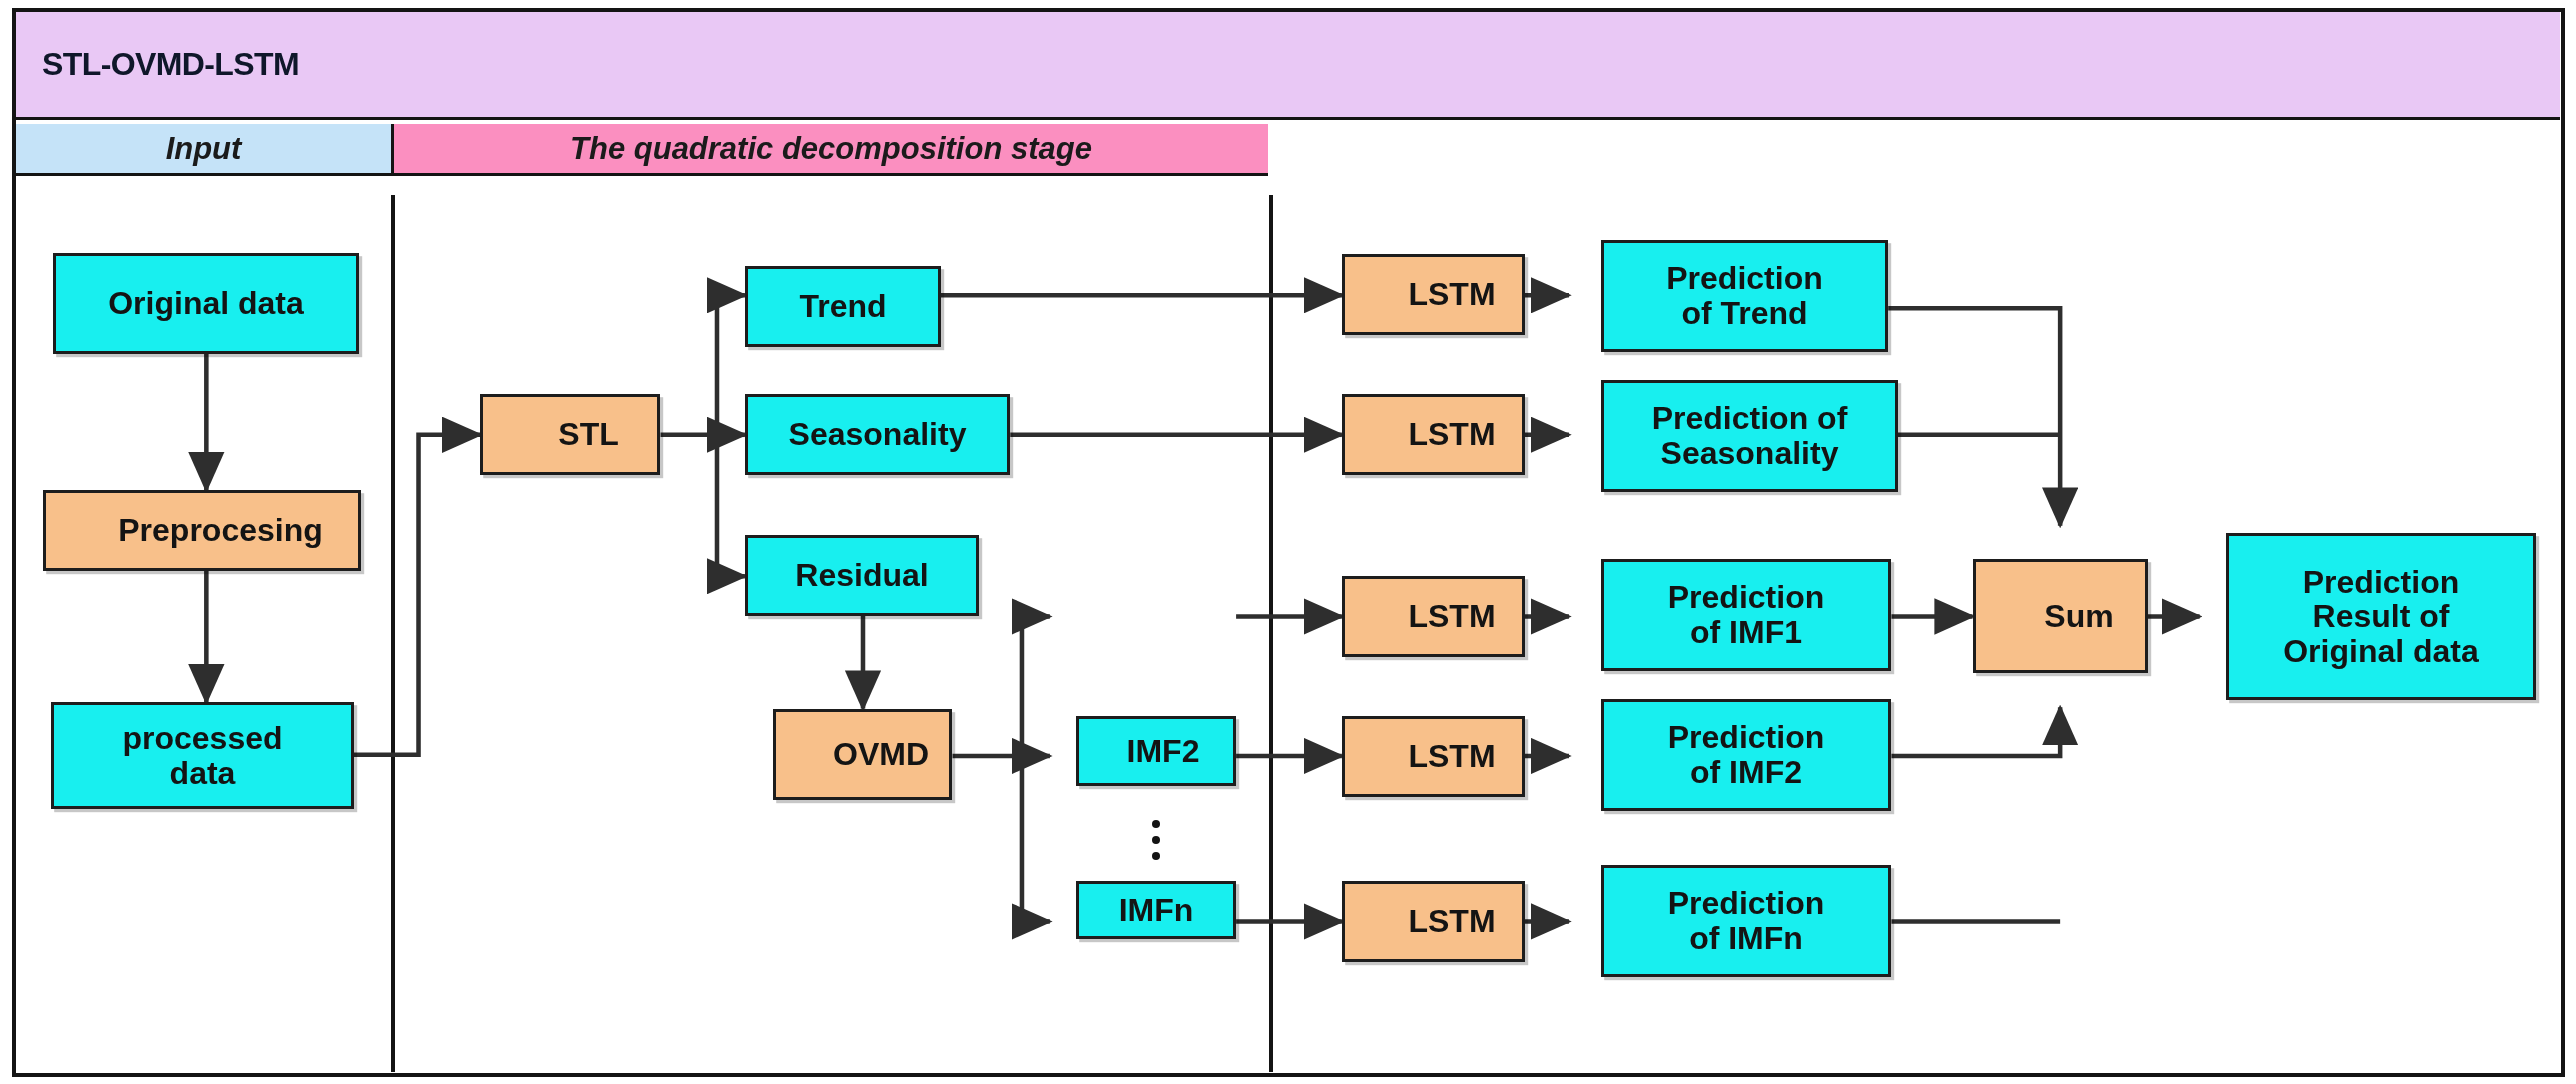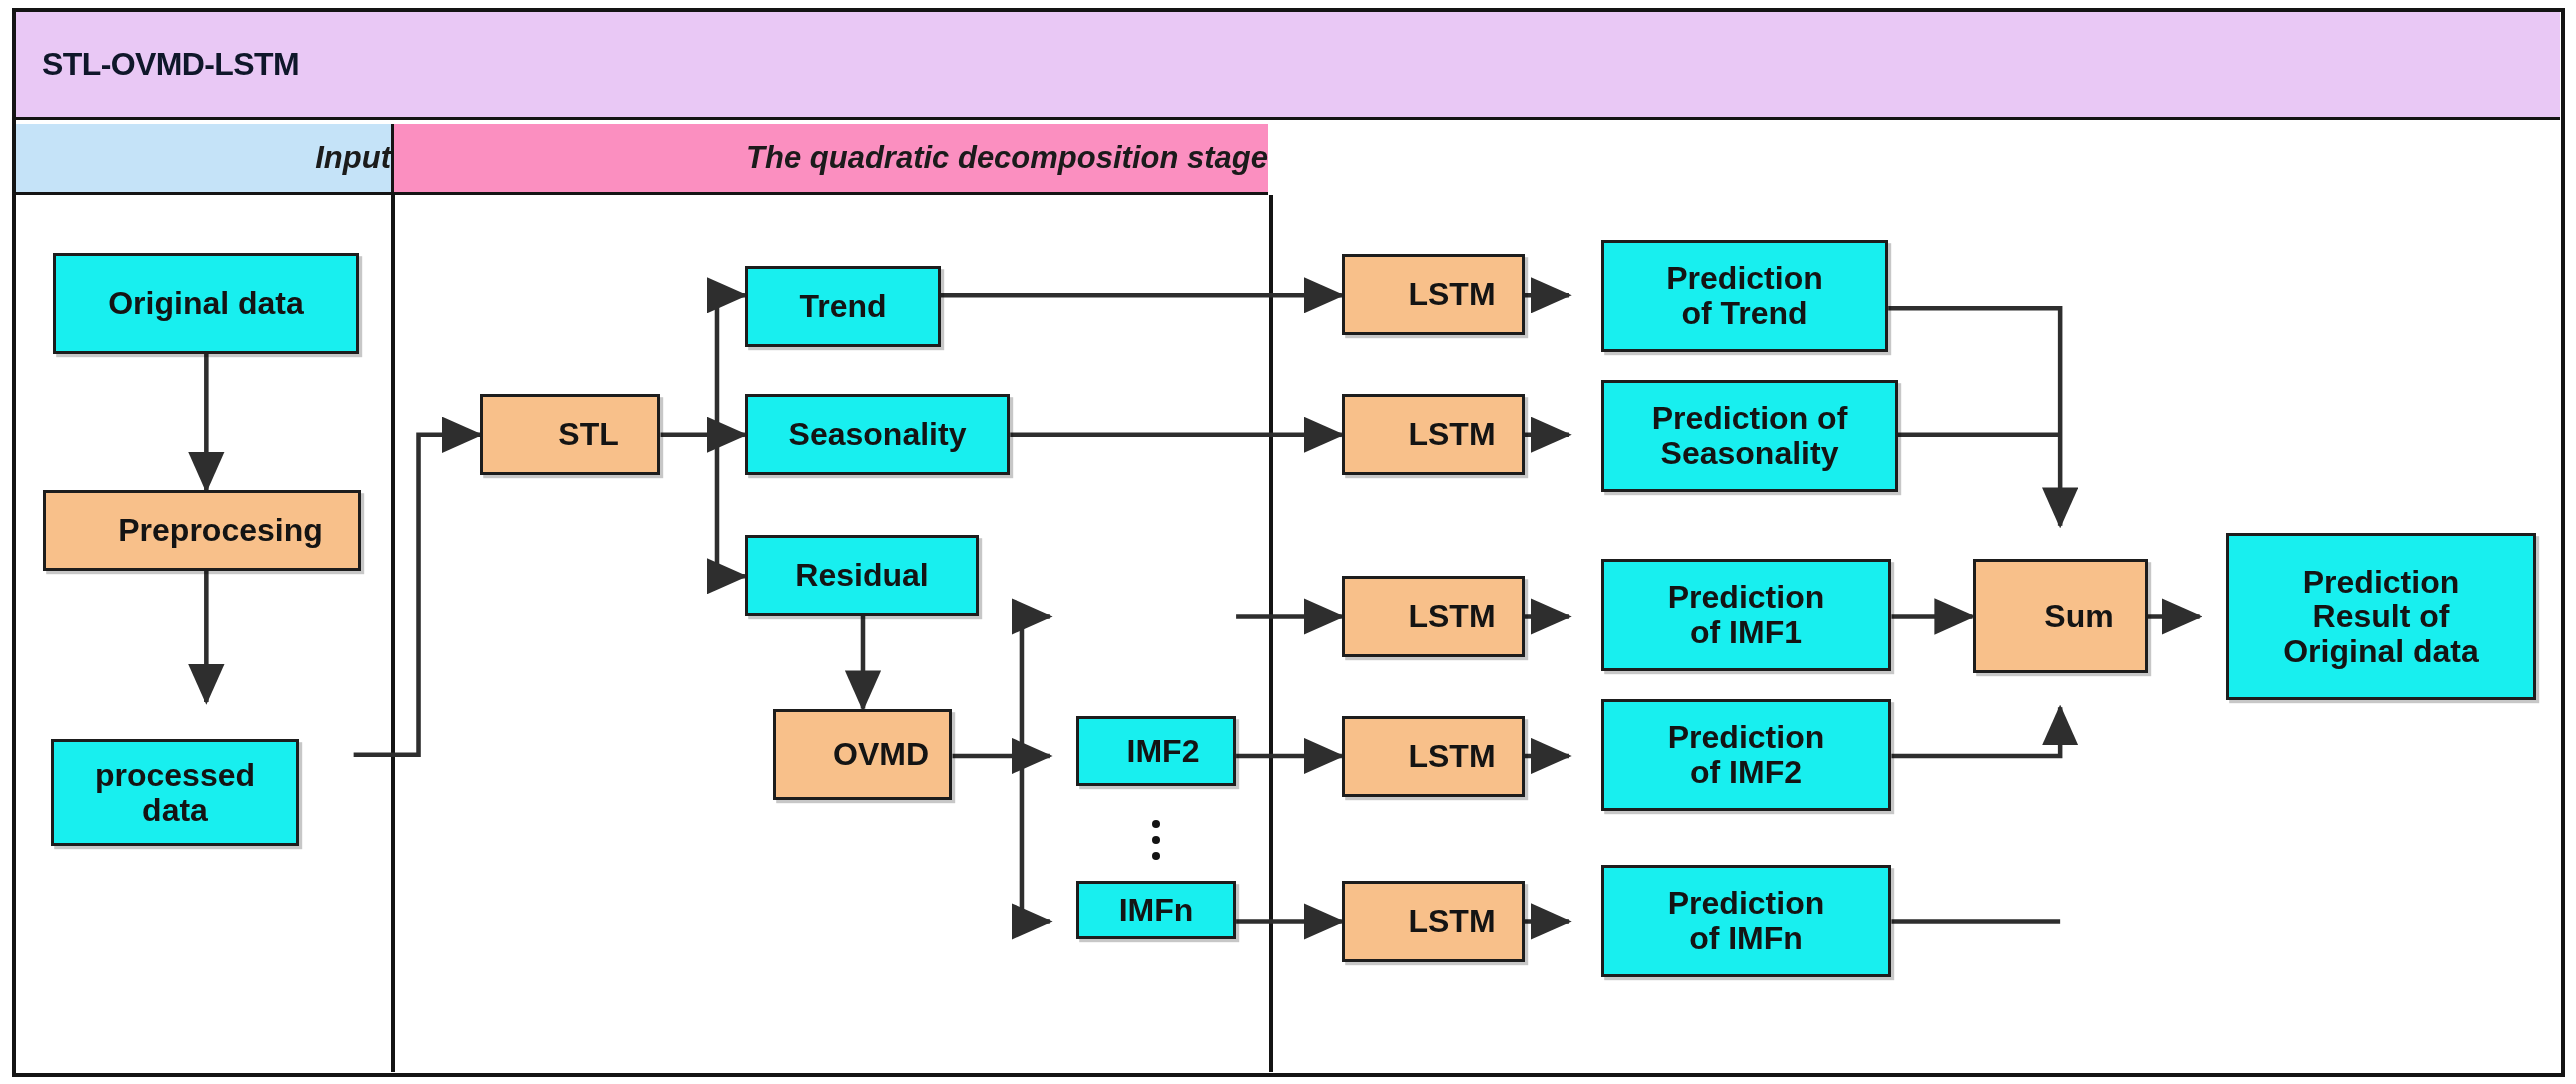--- a/index.html
+++ b/index.html
@@ -12,22 +12,22 @@
          border:4.5px solid #141414;box-sizing:border-box;background:#ffffff;}
 
   
   .banner{position:absolute;left:16px;top:12.3px;width:2544px;height:108px;
           background:#e9c8f5;border-bottom:3.9px solid #141414;box-sizing:border-box;
           display:flex;align-items:center;}
   .banner-title{font-weight:bold;font-size:32px;color:#0f172a;
                 padding-left:26px;letter-spacing:-0.6px;}
 
   
-  .hdr{position:absolute;top:124px;height:71px;box-sizing:border-box;
-       display:flex;align-items:center;justify-content:flex-end;
+  .hdr{position:absolute;top:124px;height:52px;box-sizing:border-box;
+       display:flex;align-items:center;justify-content:center;
        border-bottom:3.9px solid #141414;}
   .hdr span{font-style:italic;font-weight:bold;font-size:31px;color:#1b1b1b;}
   #hdr-input{left:16px;width:375px;background:#c5e3f8;}
   #hdr-decomp{left:391px;width:877px;background:#fb8fc0;border-left:3.9px solid #141414;}
   #hdr-forecast{left:1269px;width:1291px;background:#b4f58e;border-left:3.9px solid #141414;}
 
   
   .divider{position:absolute;width:3.9px;background:#141414;top:195px;height:877px;}
   #div1{left:391px;}
   #div2{left:1269px;}
@@ -126,21 +126,21 @@
   </svg>
 
   <div class="node cyan" style="left:53px;top:253px;width:306px;height:101px;font-size:32px;">
     <span>Original data</span>
   </div>
 
   <div class="node orange" style="left:43px;top:490px;width:318px;height:81px;font-size:32px;">
     <span>Preprocesing</span>
   </div>
 
-  <div class="node cyan" style="left:51px;top:702px;width:248px;height:107px;font-size:32px;white-space:pre-line;margin-top:37px;">
+  <div class="node cyan" style="left:51px;top:702px;width:303px;height:107px;font-size:32px;white-space:pre-line;">
     <span>processed
 data</span>
   </div>
 
   <div class="node orange" style="left:480px;top:394px;width:180px;height:81px;font-size:32px;">
     <span>STL</span>
   </div>
 
   <div class="node cyan" style="left:745px;top:254px;width:196px;height:81px;font-size:32px;margin-top:12px;">
     <span>Trend</span>

